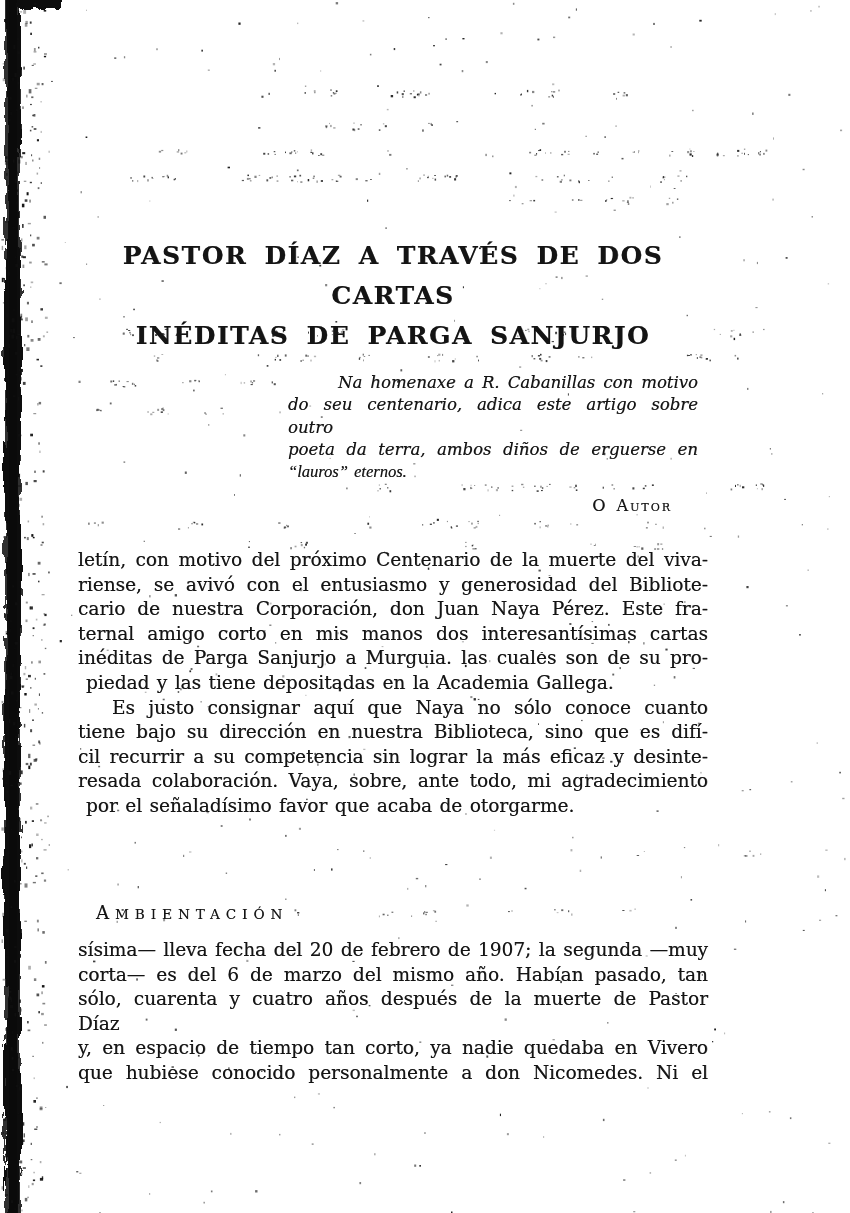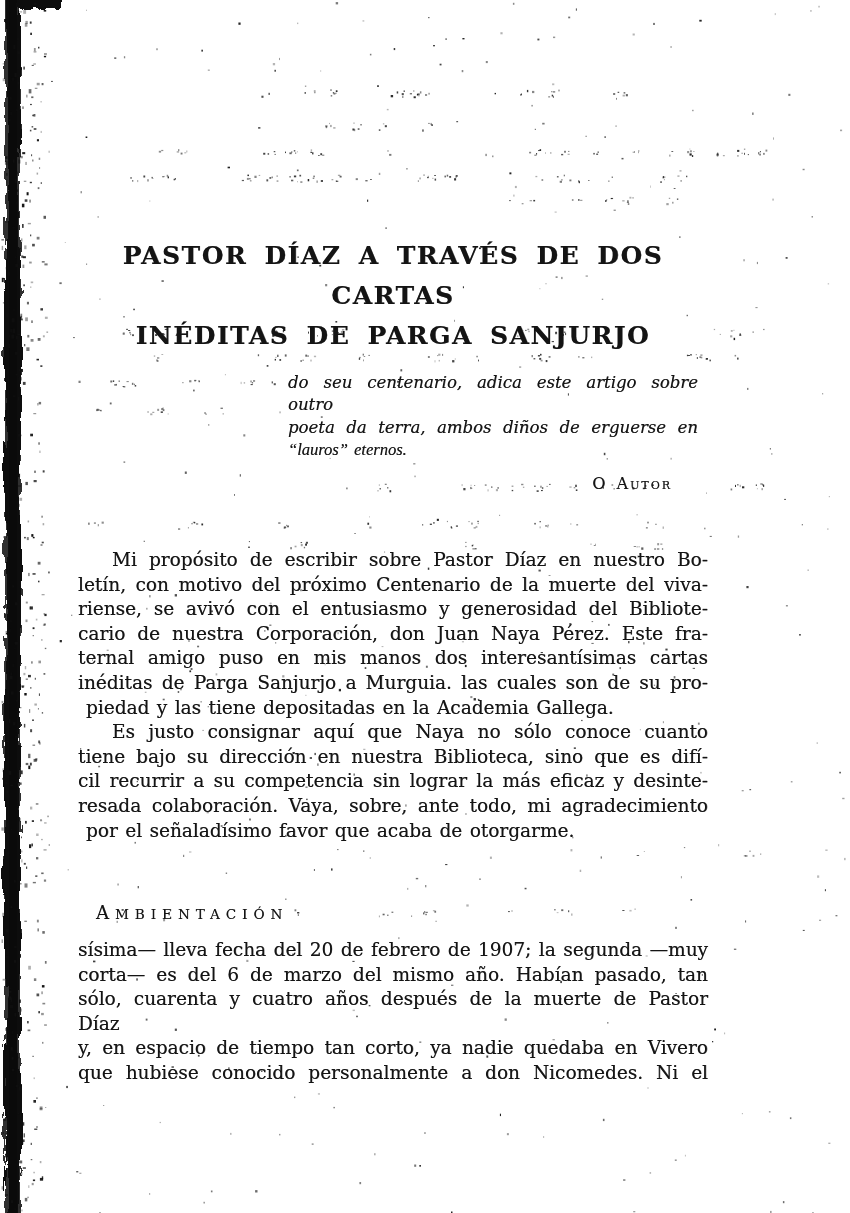--- a/index.html
+++ b/index.html
@@ -1381,33 +1381,33 @@
     </svg>
 
   <div class="column">
 
     <h1 class="title">
       <span class="title-line">PASTOR DÍAZ A TRAVÉS DE DOS CARTAS</span>
       <span class="title-line">INÉDITAS DE PARGA SANJURJO</span>
     </h1>
 
     <div class="epigraph">
+      <div class="ep-line first">Na homenaxe a R. Cabanillas con motivo</div>
       <div class="ep-line">do seu centenario, adica este artigo sobre outro</div>
       <div class="ep-line">poeta da terra, ambos diños de erguerse en</div>
       <div class="ep-line last">“lauros” eternos.</div>
       <div class="ep-attribution">O Autor</div>
     </div>
 
     <div class="body-block body-1">
       <div>
-        <div class="ln first">Mi propósito de escribir sobre Pastor Díaz en nuestro Bo-</div>
         <div class="ln">letín, con motivo del próximo Centenario de la muerte del viva-</div>
         <div class="ln">riense, se avivó con el entusiasmo y generosidad del Bibliote-</div>
         <div class="ln">cario de nuestra Corporación, don Juan Naya Pérez. Este fra-</div>
-        <div class="ln">ternal amigo puso en mis manos dos interesantísimas cartas</div>
+        <div class="ln">ternal amigo corto en mis manos dos interesantísimas cartas</div>
         <div class="ln">inéditas de Parga Sanjurjo a Murguia. las cuales son de su pro-</div>
         <div class="ln last">piedad y las tiene depositadas en la Academia Gallega.</div>
       </div>
       <div>
         <div class="ln first">Es justo consignar aquí que Naya no sólo conoce cuanto</div>
         <div class="ln">tiene bajo su dirección en nuestra Biblioteca, sino que es difí-</div>
         <div class="ln">cil recurrir a su competencia sin lograr la más eficaz y desinte-</div>
         <div class="ln">resada colaboración. Vaya, sobre, ante todo, mi agradecimiento</div>
         <div class="ln last">por el señaladísimo favor que acaba de otorgarme.</div>
       </div>

